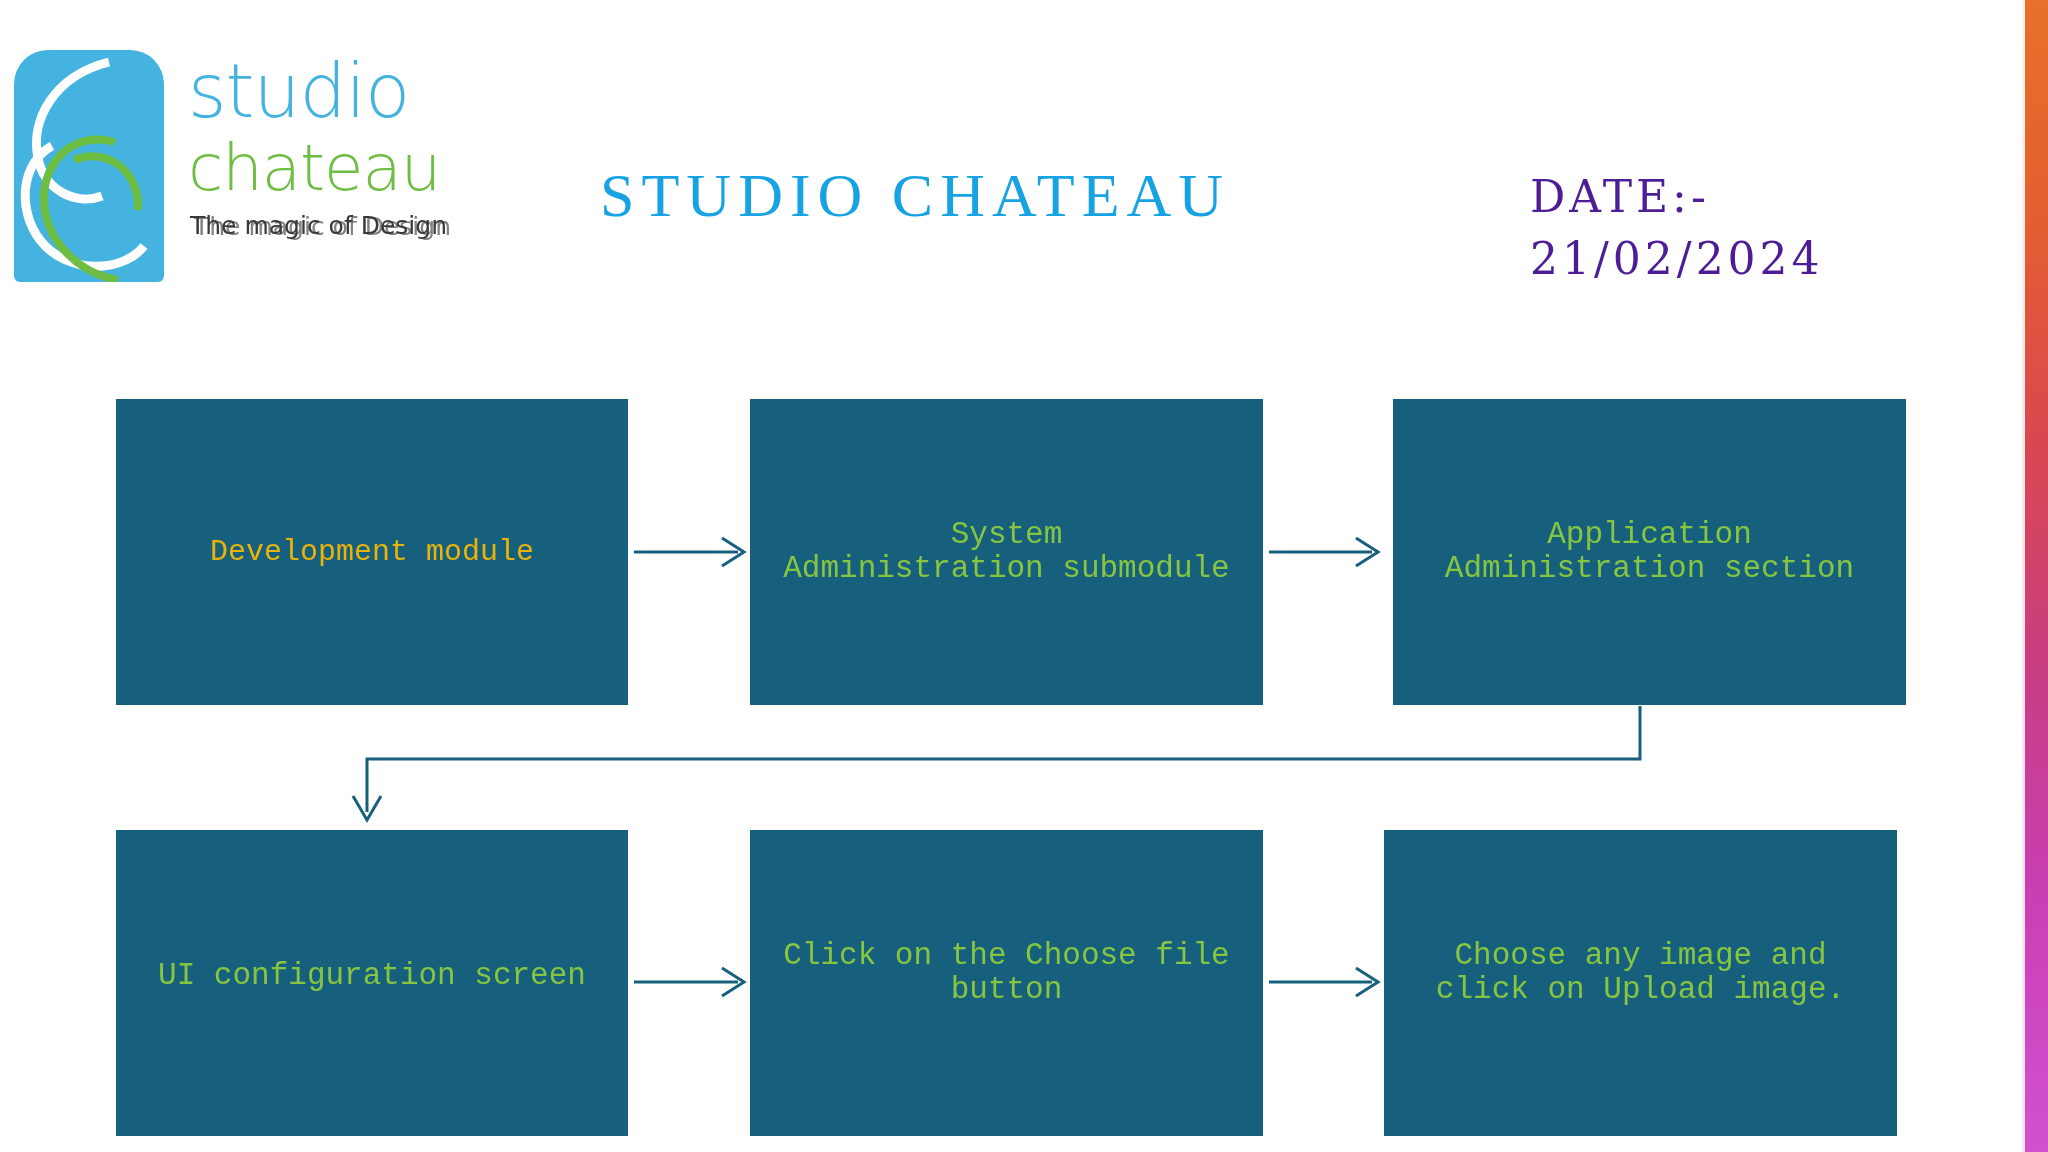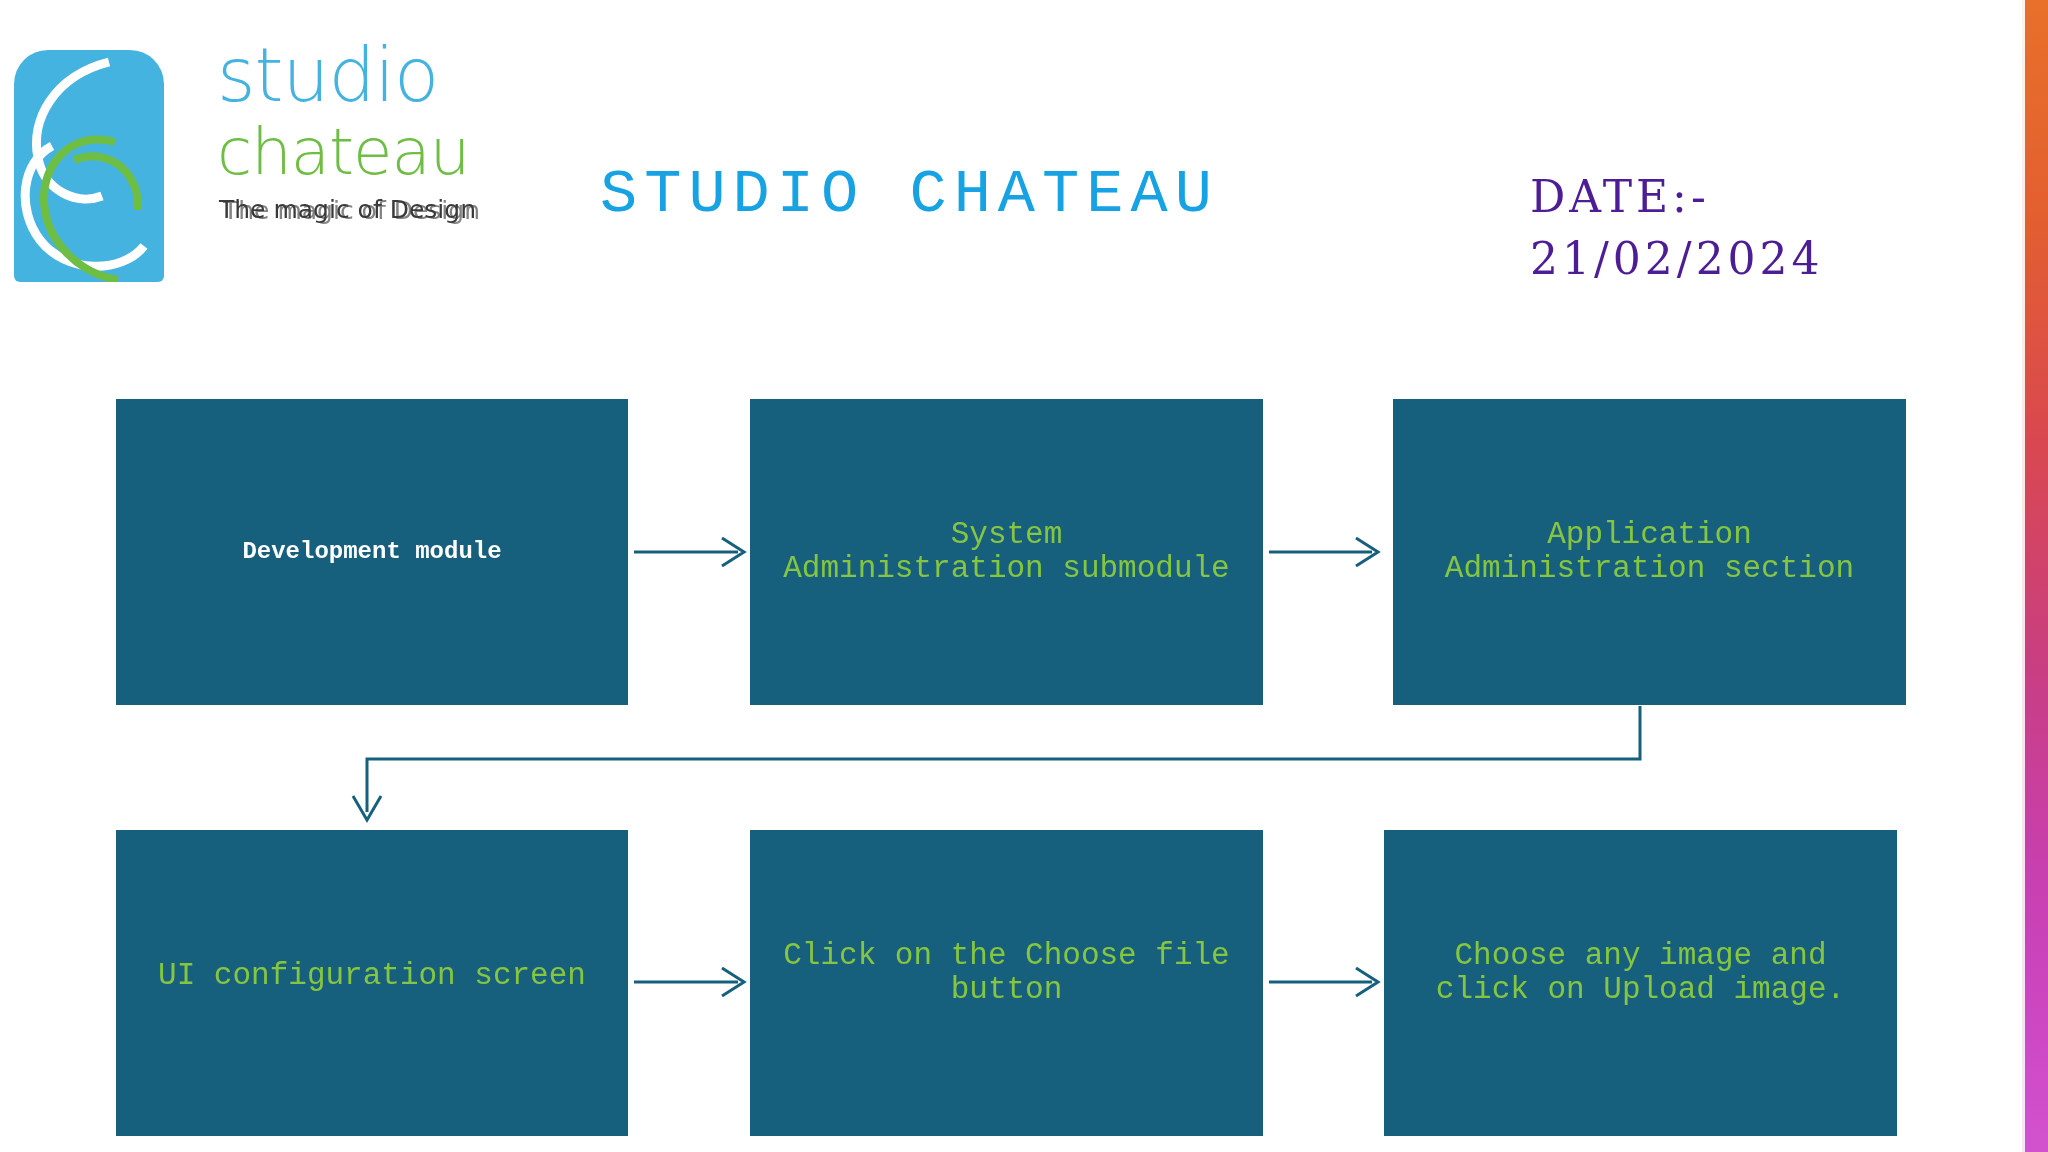--- a/index.html
+++ b/index.html
@@ -53,23 +53,22 @@
     position: absolute;
     left: 0; top: 0;
     width: 150px; height: 232px;
     background: #45B3E0;
     border-radius: 34px 34px 6px 6px;
   }
   #logo-mark svg { position: absolute; left: 0; top: 0; }
   #logo-wordmark {
     position: absolute;
     left: 174px;
-    top: 0;
+    top: 16px;
     width: 300px;
-    margin-left: 29px;
   }
   .word-studio {
     font-family: "DejaVu Sans", sans-serif;
     font-size: 74px;
     line-height: 74px;
     color: #45B3E0;
     letter-spacing: -1px;
     font-weight: 300;
   }
   .word-chateau {
@@ -101,21 +100,21 @@
     top: 1px;
     color: #6E6E6E;
     opacity: 0.85;
   }
 
   
   #slide-title {
     position: absolute;
     left: 600px;
     top: 160px;
-    font-family: Liberation Mono, monospace;
+    font-family: Liberation Serif, serif;
     font-size: 62px;
     line-height: 70px;
     letter-spacing: 7px;
     color: #17A3E3;
     white-space: nowrap;
     font-weight: 400;
   }
   #date-block {
     position: absolute;
     left: 1530px;
@@ -140,23 +139,23 @@
   .flow-box .box-label {
     text-align: center;
     font-family: "Liberation Mono", "DejaVu Sans Mono", monospace;
     font-size: 31px;
     line-height: 34px;
     color: #86C540;
     white-space: pre-line;
     padding: 0 10px;
   }
   .flow-box.emphasis .box-label {
-    font-weight: bold;
-    color: #ffffff;
-    font-size: 24px;
+    font-weight: normal;
+    color: #eab308;
+    font-size: 30px;
   }
 
   
   #box-1 { left: 116px;  top: 399px; width: 512px; height: 306px; }
   #box-2 { left: 750px;  top: 399px; width: 513px; height: 306px; }
   #box-3 { left: 1384px; top: 399px; width: 513px; height: 306px; margin-left: 9px; }
   
   #box-4 { left: 116px;  top: 830px; width: 512px; height: 306px; }
   #box-5 { left: 750px;  top: 830px; width: 513px; height: 306px; }
   #box-6 { left: 1384px; top: 830px; width: 513px; height: 306px; }

